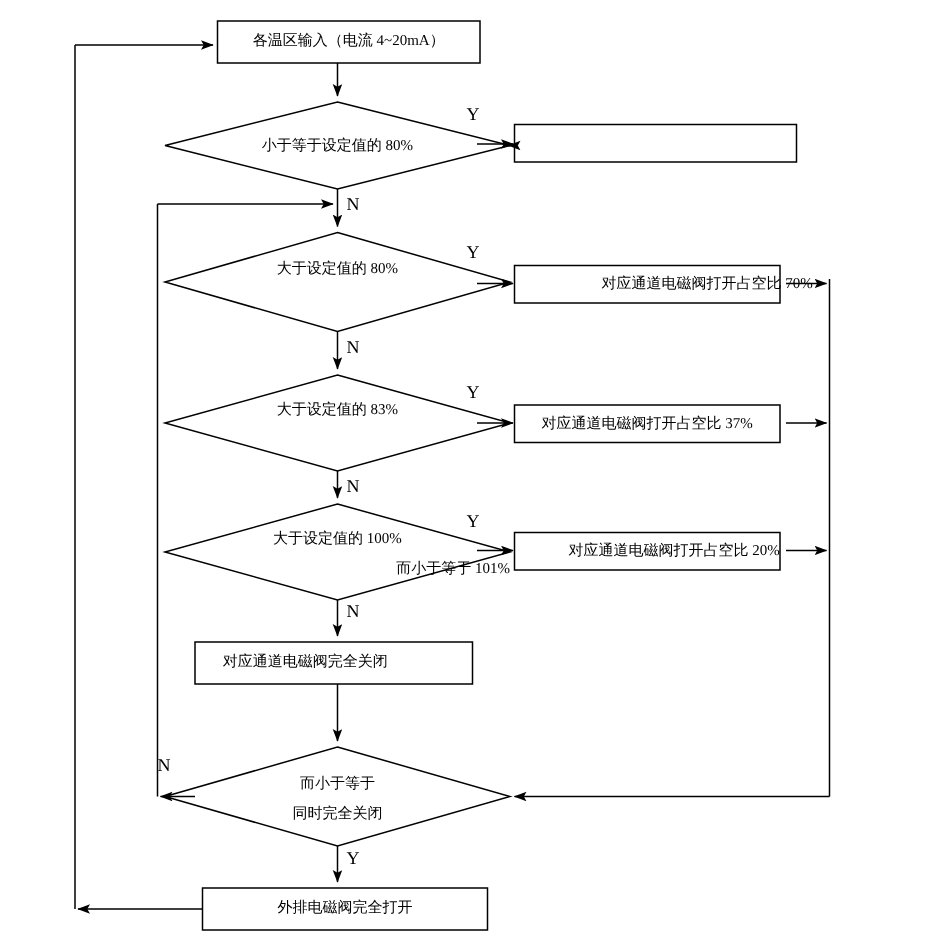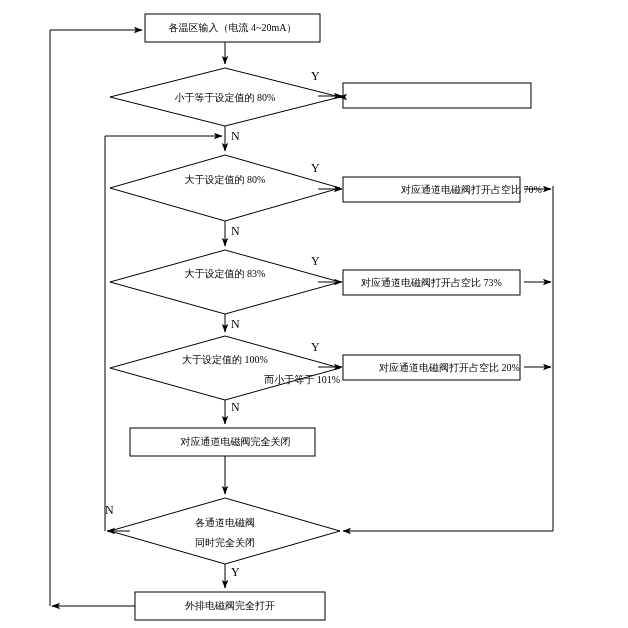--- a/index.html
+++ b/index.html
@@ -127,26 +127,26 @@
   <div class="node-text" style="left:110px; top:90px; width:230px;">小于等于设定值的 80%</div>
 
   <div class="node-text" style="left:110px; top:172px; width:230px;">大于设定值的 80%</div>
 
   <div class="node-text" style="left:110px; top:266px; width:230px;">大于设定值的 83%</div>
 
   <div class="node-text" style="left:110px; top:352px; width:230px;">大于设定值的 100%</div>
   <div class="node-text" style="left:110px; top:372px; width:230px;text-align:right;">而小于等于 101%</div>
 
   <div class="node-text" style="left:343px; top:182px; width:177px;margin-left:40px;">对应通道电磁阀打开占空比 70%</div>
-  <div class="node-text" style="left:343px; top:275px; width:177px;">对应通道电磁阀打开占空比 73%</div>
+  <div class="node-text" style="left:343px; top:275px; width:177px;">对应通道电磁阀打开占空比 37%</div>
   <div class="node-text" style="left:343px; top:360px; width:213px;">对应通道电磁阀打开占空比 20%</div>
 
-  <div class="node-text" style="left:130px; top:434px; width:147px;margin-left:32px;">对应通道电磁阀完全关闭</div>
+  <div class="node-text" style="left:130px; top:434px; width:147px;">对应通道电磁阀完全关闭</div>
 
-  <div class="node-text" style="left:110px; top:515px; width:230px;">各通道电磁阀</div>
+  <div class="node-text" style="left:110px; top:515px; width:230px;">而小于等于</div>
   <div class="node-text" style="left:135px; top:598px; width:190px;">外排电磁阀完全打开</div>
 
   <div class="node-text" style="left:110px; top:535px; width:230px;">同时完全关闭</div>
 
   <div class="branch-label" style="left:311px; top:70px;">Y</div>
   <div class="branch-label" style="left:231px; top:130px;">N</div>
 
   <div class="branch-label" style="left:311px; top:162px;">Y</div>
   <div class="branch-label" style="left:231px; top:225px;">N</div>
 

